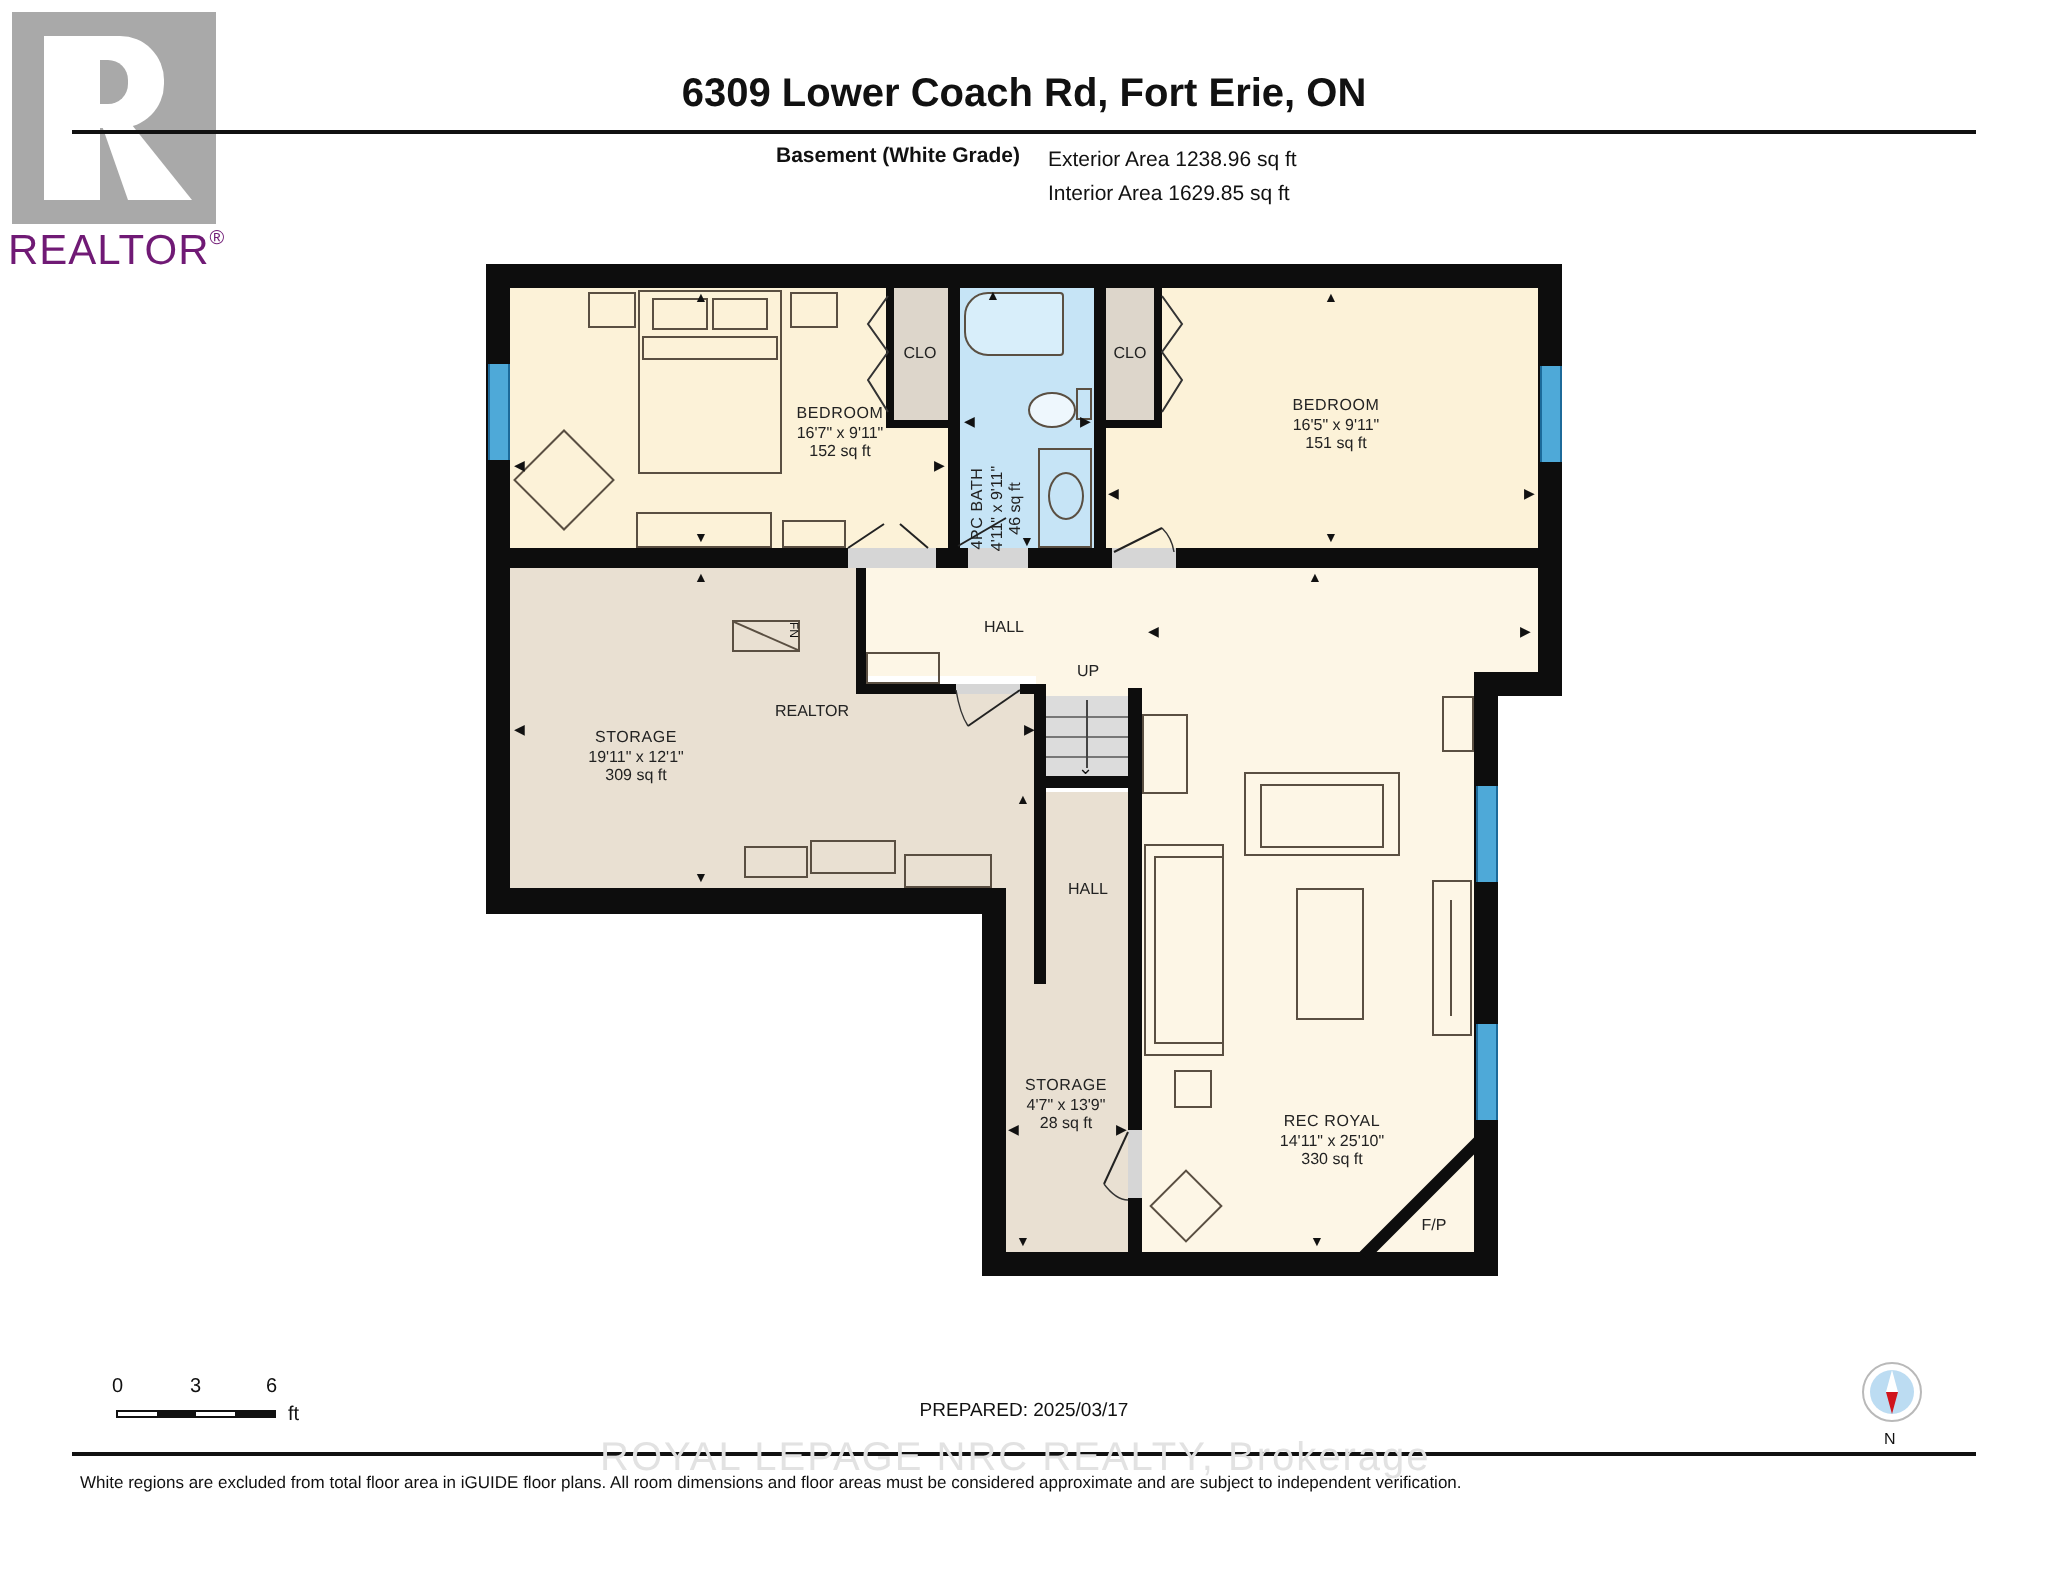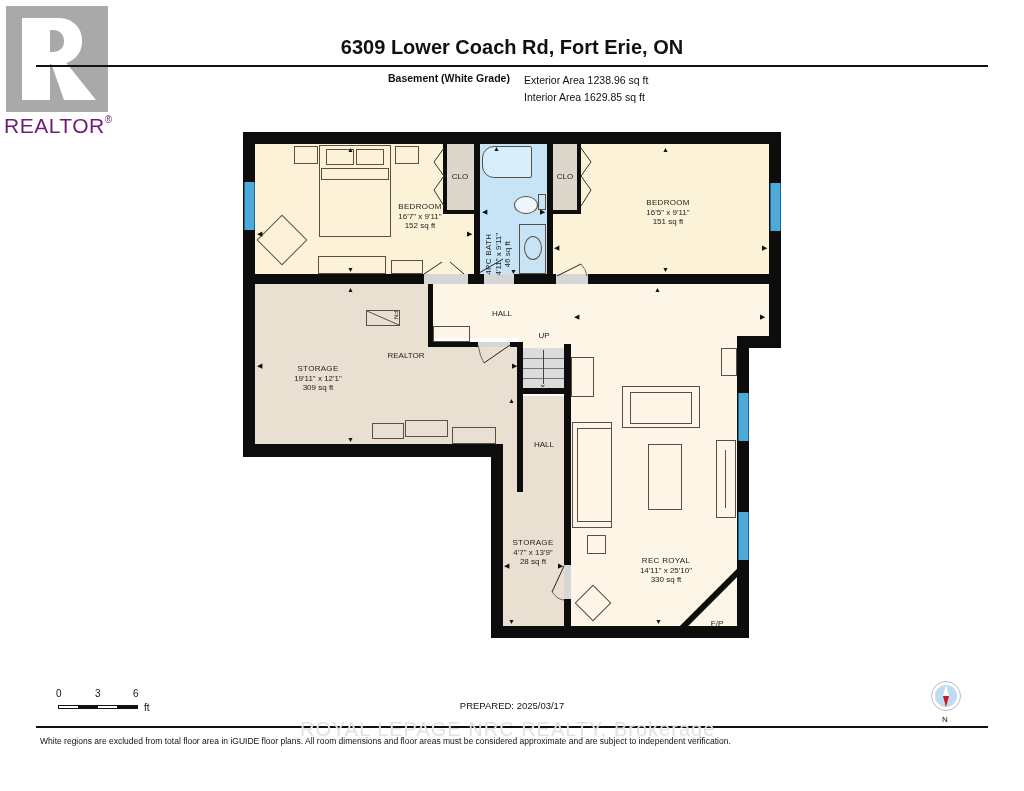--- a/index.html
+++ b/index.html
@@ -212,21 +212,21 @@
   <div class="abs lbl" style="left:502px;top:538px;width:62px;">
     <div class="n">STORAGE</div>
     <div>4'7" x 13'9"</div>
     <div>28 sq ft</div>
   </div>
   <div class="abs lbl" style="left:626px;top:556px;width:80px;">
     <div class="n">REC ROYAL</div>
     <div>14'11" x 25'10"</div>
     <div>330 sq ft</div>
   </div>
-  <div class="abs lbl" style="left:706px;top:608px;width:22px;margin-top:11px;">F/P</div>
+  <div class="abs lbl" style="left:706px;top:608px;width:22px;">F/P</div>
 
   <div class="abs arrow" style="left:347px;top:146px;">▲</div>
   <div class="abs arrow" style="left:347px;top:266px;">▼</div>
   <div class="abs arrow" style="left:257px;top:230px;">◀</div>
   <div class="abs arrow" style="left:467px;top:230px;">▶</div>
   <div class="abs arrow" style="left:662px;top:146px;">▲</div>
   <div class="abs arrow" style="left:662px;top:266px;">▼</div>
   <div class="abs arrow" style="left:554px;top:244px;">◀</div>
   <div class="abs arrow" style="left:762px;top:244px;">▶</div>
   <div class="abs arrow" style="left:347px;top:286px;">▲</div>

